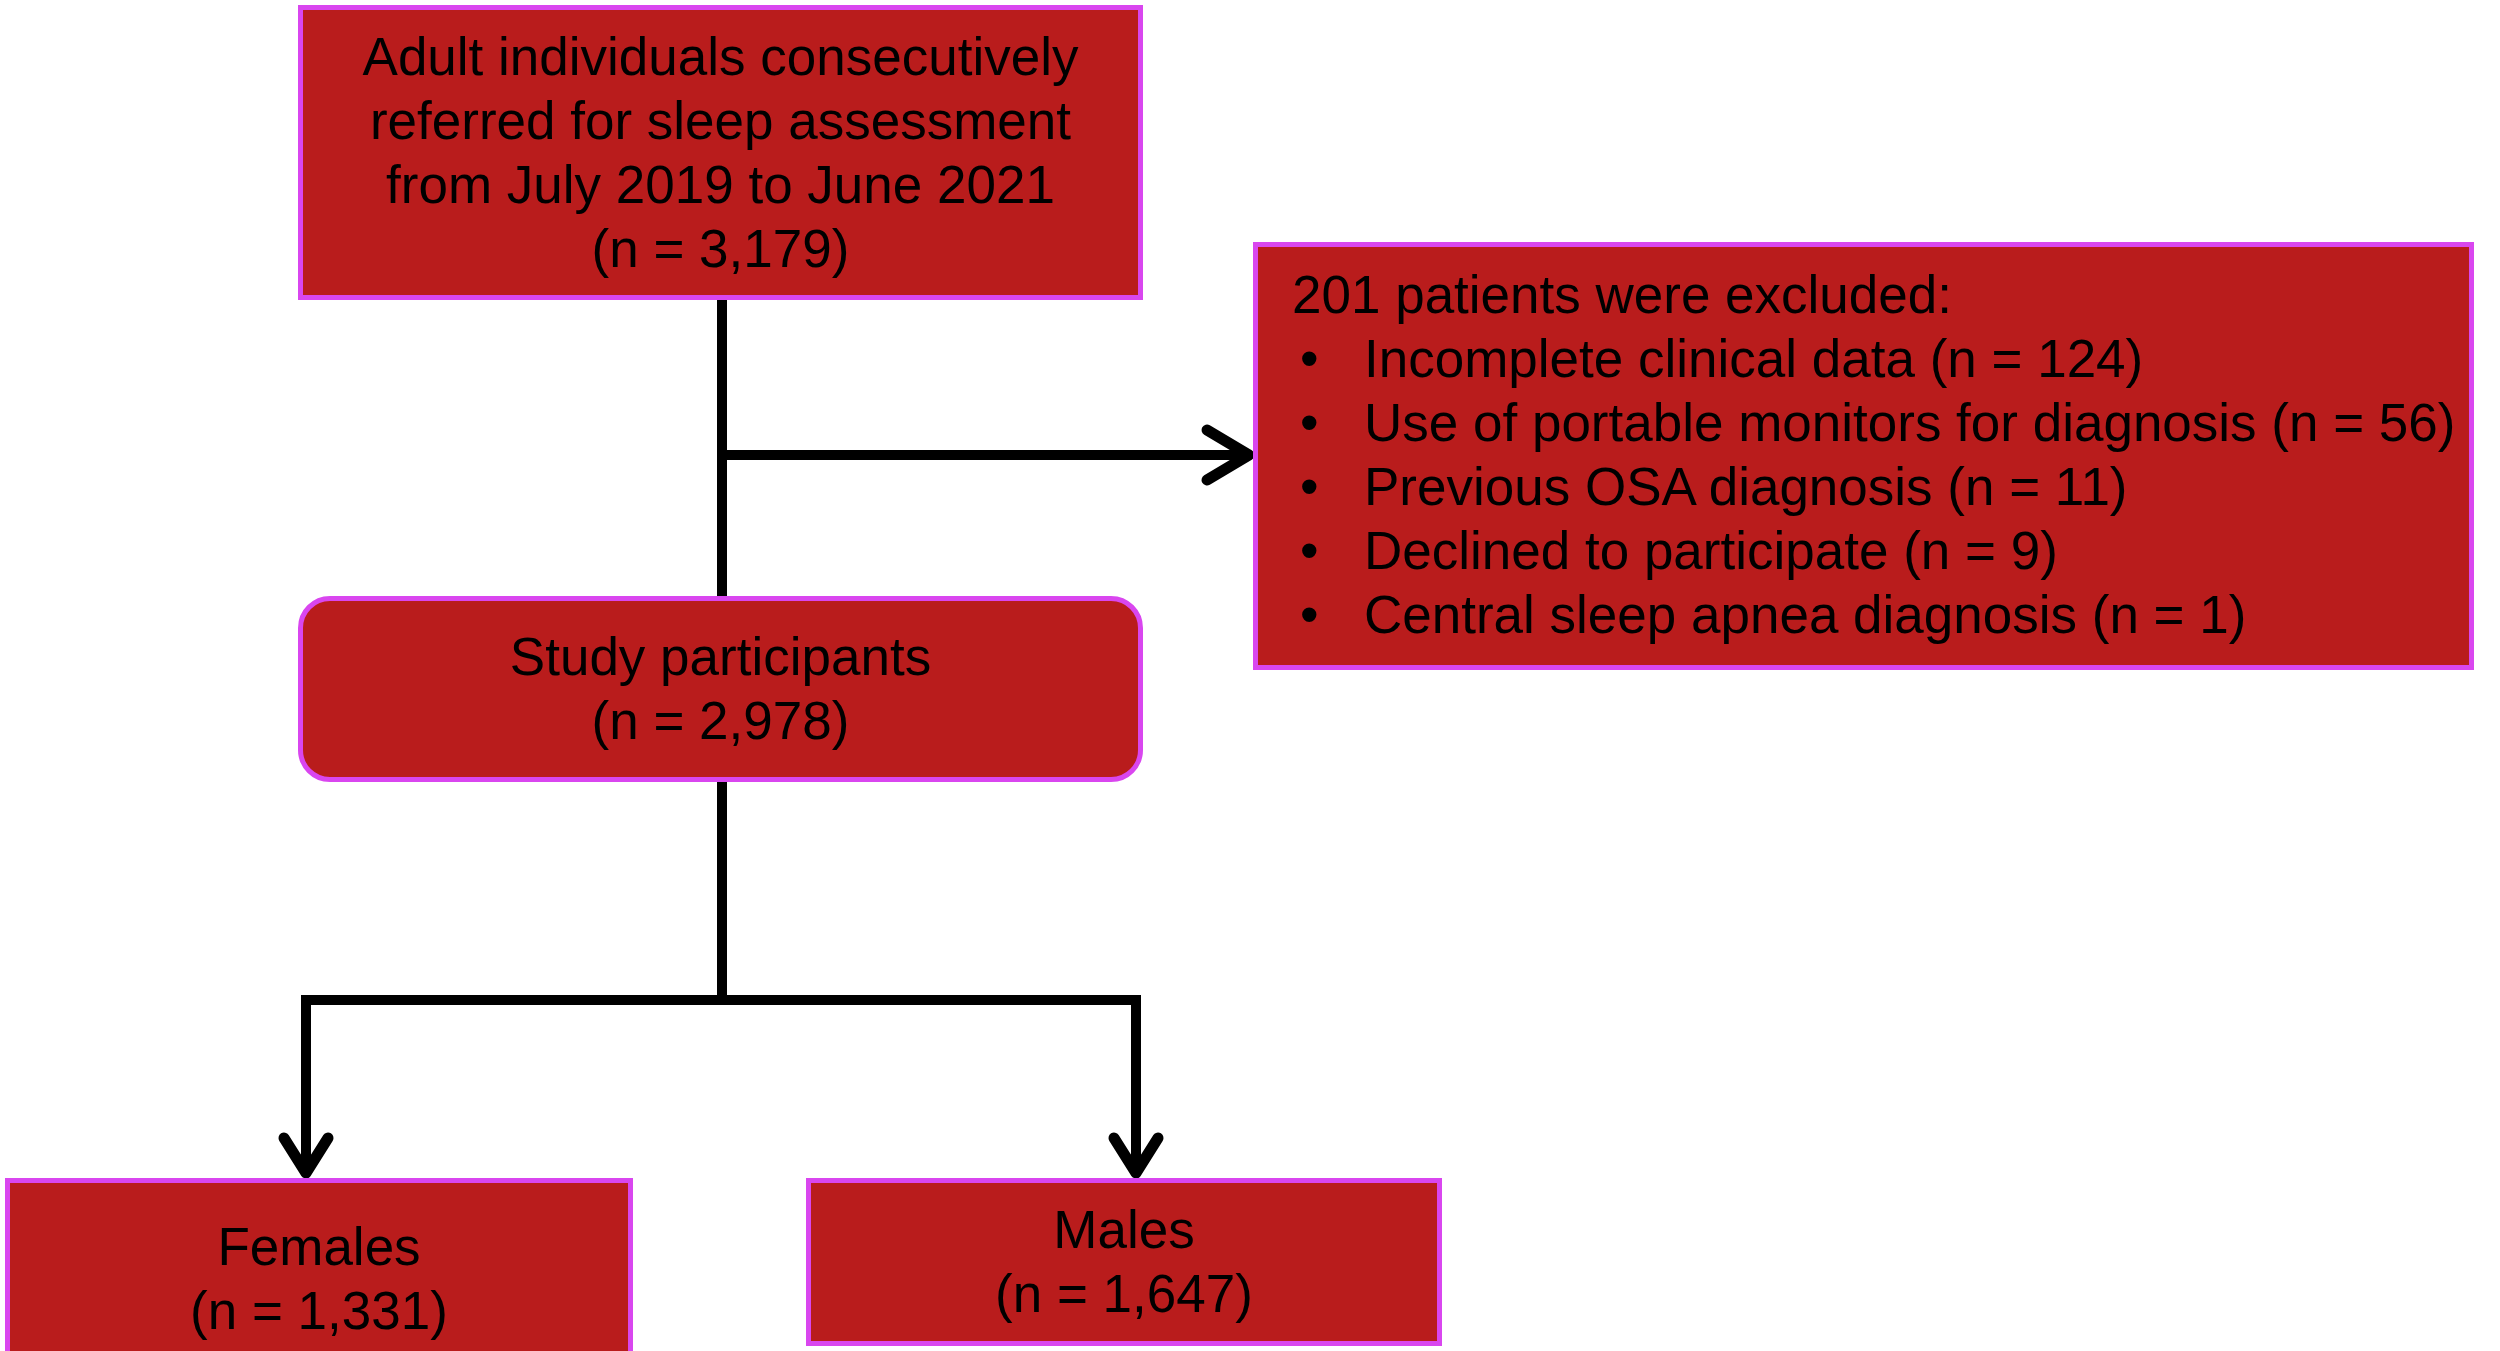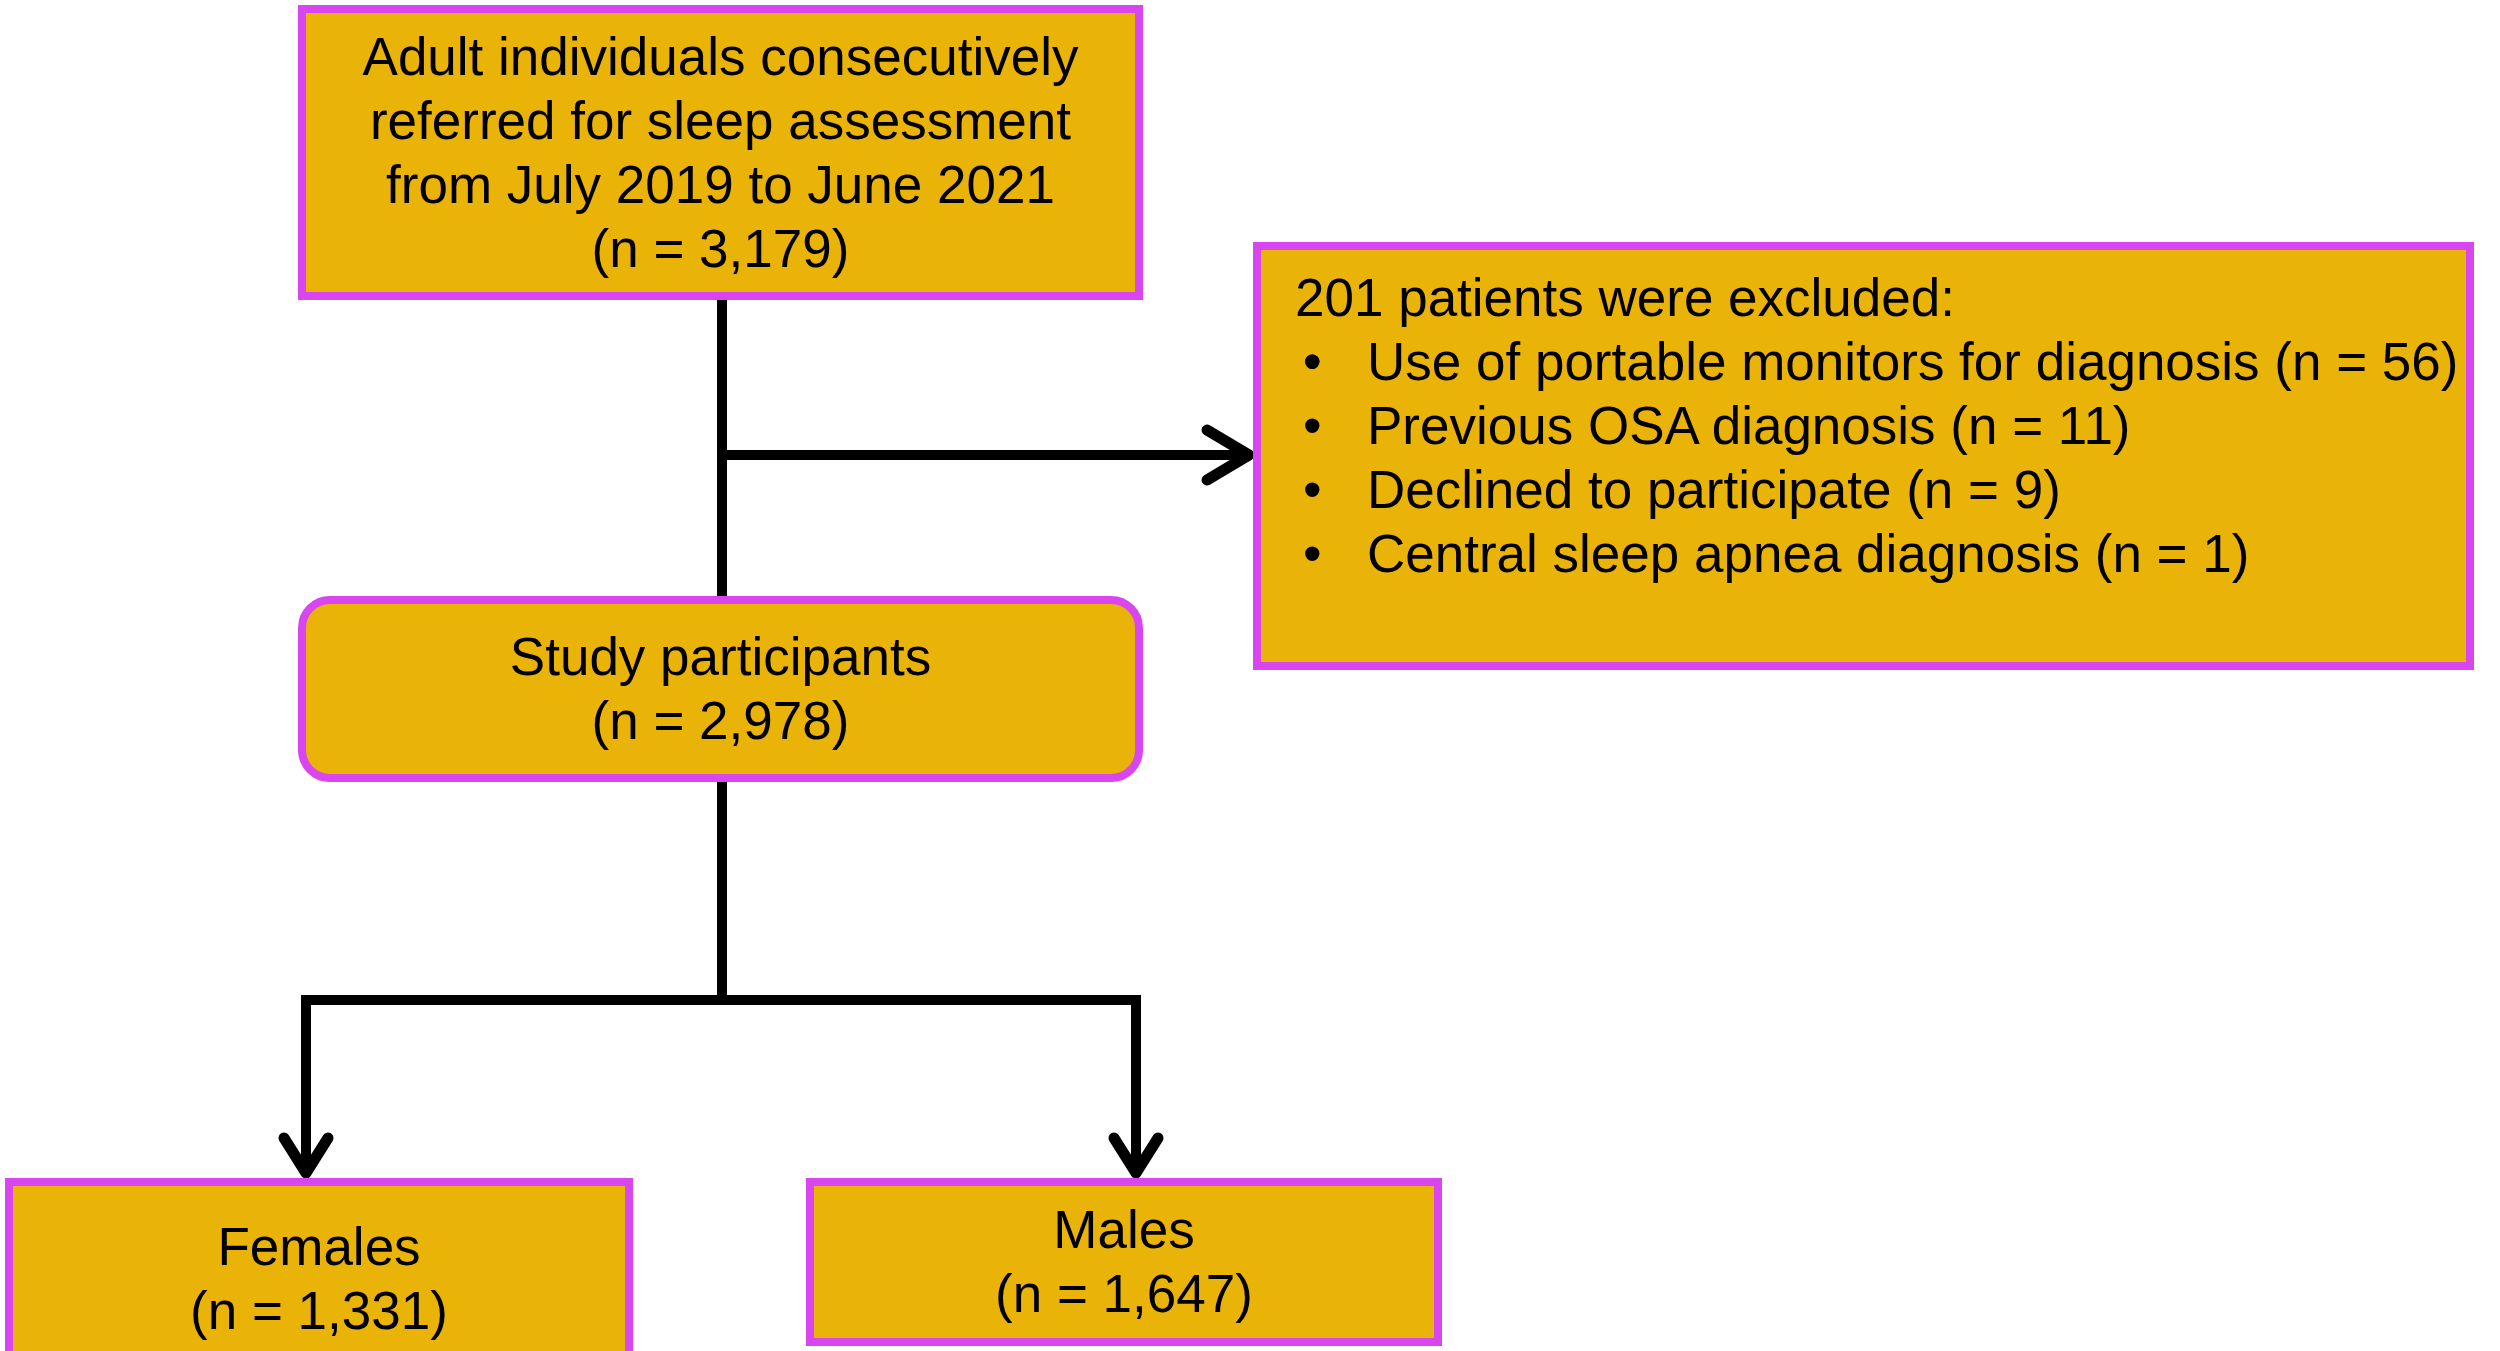--- a/index.html
+++ b/index.html
@@ -19,22 +19,22 @@
     position: absolute;
     left: 0;
     top: 0;
     width: 2500px;
     height: 1351px;
     z-index: 0;
   }
   .box {
     position: absolute;
     box-sizing: border-box;
-    border: 8px solid #d946ef;
-    background: #eab308;
+    border: 5px solid #d946ef;
+    background: #b91c1c;
     z-index: 1;
     font-size: 53px;
     line-height: 64px;
   }
   .box.centered {
     display: flex;
     flex-direction: column;
     justify-content: center;
     align-items: center;
     text-align: center;
@@ -94,20 +94,21 @@
     <div class="textline">referred for sleep assessment</div>
     <div class="textline">from July 2019 to June 2021</div>
     <div class="textline">(n = 3,179)</div>
   </div>
 
   <div class="box box-excluded">
     <div class="header">201 patients were excluded:</div>
     <ul>
       <li>
         <span class="bullet">•</span>
+        <span>Incomplete clinical data (n = 124)</span>
       </li>
       <li>
         <span class="bullet">•</span>
         <span>Use of portable monitors for diagnosis (n = 56)</span>
       </li>
       <li>
         <span class="bullet">•</span>
         <span>Previous OSA diagnosis (n = 11)</span>
       </li>
       <li>

